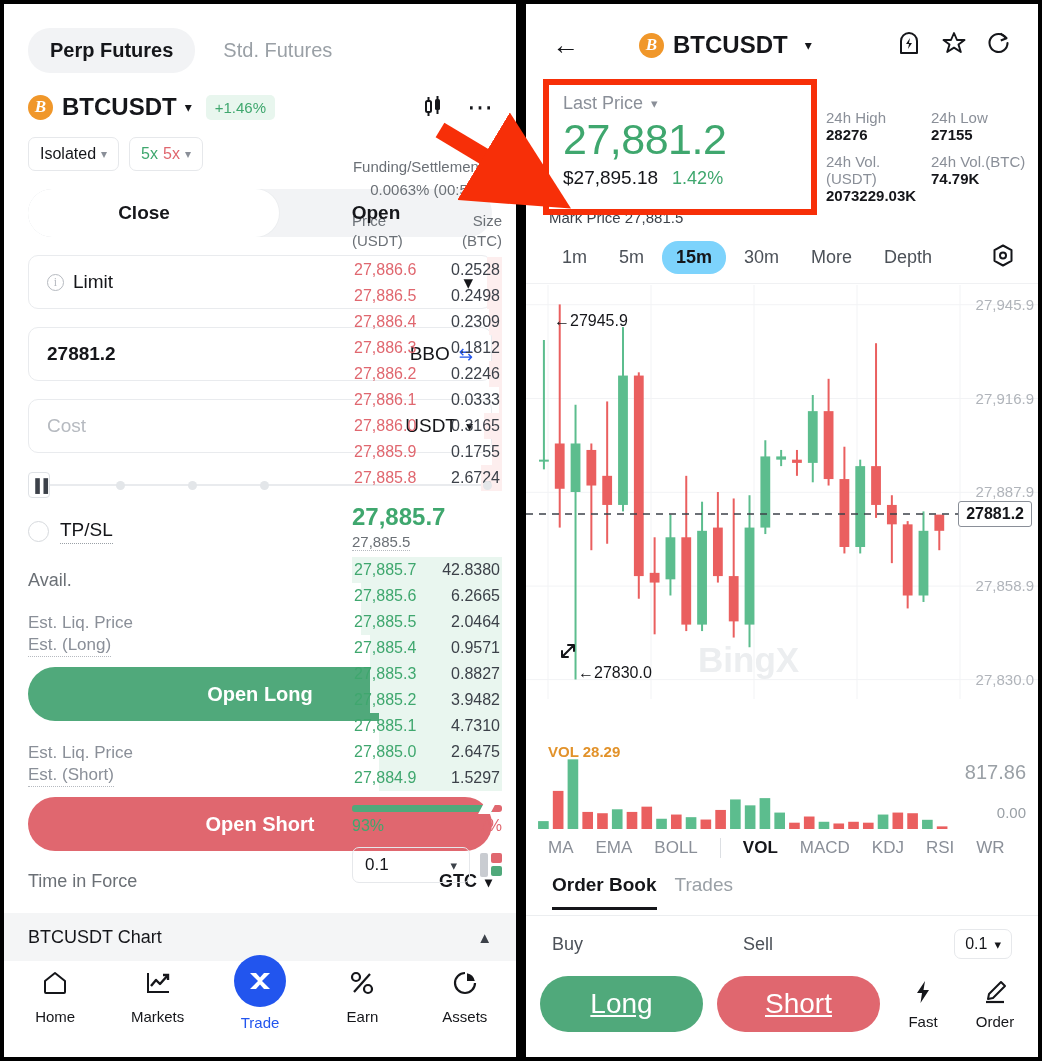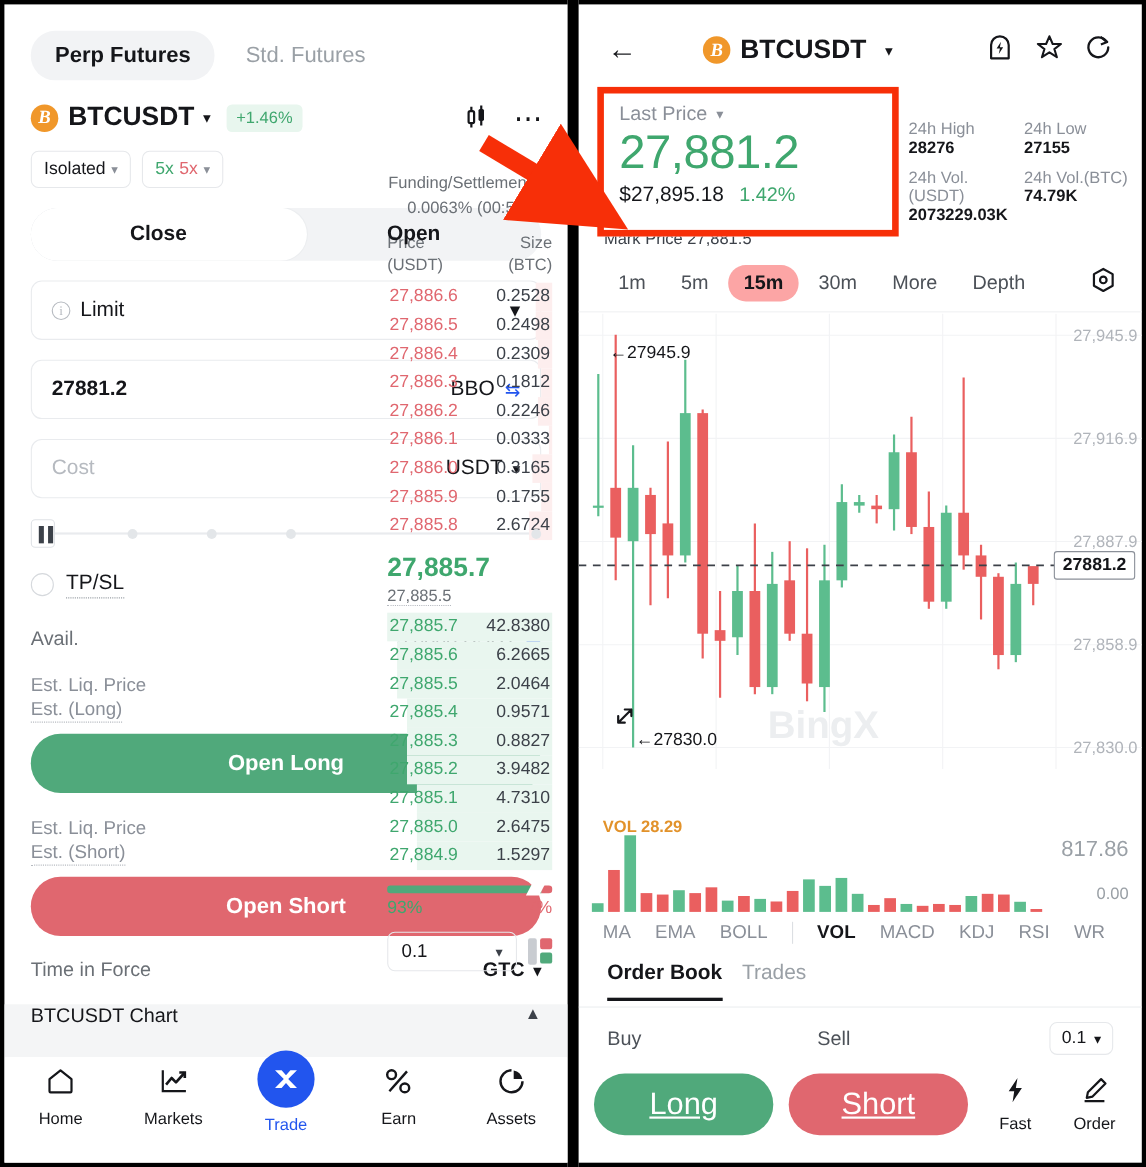--- a/index.html
+++ b/index.html
@@ -124,21 +124,21 @@
             align-items:center; padding:0 12px; font-size:17px; color:#15161a; }
   .ob-sel .cc { margin-left:auto; font-size:13px; color:#3c4149; }
   .ob-viewic { display:flex; gap:3px; }
   .vi-l { width:8px; height:24px; background:#c9ccd1; border-radius:2px; }
   .vi-r { display:flex; flex-direction:column; gap:3px; }
   .vi-r i { display:block; width:11px; height:10px; border-radius:2px; }
   .vi-r i.r { background:#e0676f; } .vi-r i.g { background:#50a97b; }
 
   
   .sheet { position:absolute; left:0; right:0; bottom:96px; height:48px; background:#f4f5f6;
-           display:flex; align-items:flex-start; padding: 0 24px; }
+           display:flex; align-items:center; padding: 0 24px; }
   .sheet-t { font-size:18px; color:#15161a; }
   .sheet-c { margin-left:auto; font-size:15px; color:#3c4149; }
 
   .navbar { position:absolute; left:0; right:0; bottom:0; height:96px; background:#fff;
             display:flex; align-items:flex-start; padding-top:8px; }
   .nav-item { flex:1; display:flex; flex-direction:column; align-items:center; gap:7px; }
   .nav-lbl { font-size:15px; color:#15161a; }
   .nav-item.active .nav-lbl { color:#2255ee; }
   .nav-fab { width:52px; height:52px; border-radius:50%; background:#2255ee; display:flex;
              align-items:center; justify-content:center; margin-top:-14px; }
@@ -160,21 +160,21 @@
   .mark-price { position:absolute; left:23px; top:205px; font-size:15px; color:#3c4149; }
 
   .stats { position:absolute; left:300px; top:105px; width:210px;
            display:grid; grid-template-columns:1fr 1fr; row-gap:10px; }
   .stat-l { font-size:15px; color:#8a8f98; }
   .stat-v { font-size:15px; color:#15161a; font-weight:bold; }
 
   .tf-bar { position:absolute; left:0; right:0; top:228px; height:52px; display:flex;
             align-items:center; padding: 0 22px; gap:4px; border-bottom:1px solid #f0f1f3; }
   .tf { font-size:18px; color:#4c5158; padding: 6px 14px; border-radius:16px; }
-  .tf.active { background:#fca5a5; color:#15161a; font-weight:bold; }
+  .tf.active { background:#7dd3fc; color:#15161a; font-weight:bold; }
   .tf-gear { margin-left:auto; }
 
   .chart-area { position:absolute; left:0; right:0; top:281px; height:414px; }
   .vol-area  { position:absolute; left:0; right:0; top:735px; height:90px; }
   .chart-svg, .vol-svg { display:block; }
   .tlabels { position:absolute; left:0; right:0; top:699px; height:30px; }
   .tlabel { position:absolute; font-size:15px; color:#9aa0a6; }
   .vol-ttl { position:absolute; left:22px; top:739px; font-size:15px; color:#e2922a; font-weight:bold; }
   .vol-max { position:absolute; right:12px; top:757px; font-size:20px; color:#9aa0a6; }
   .vol-min { position:absolute; right:12px; top:800px; font-size:15px; color:#9aa0a6; }

